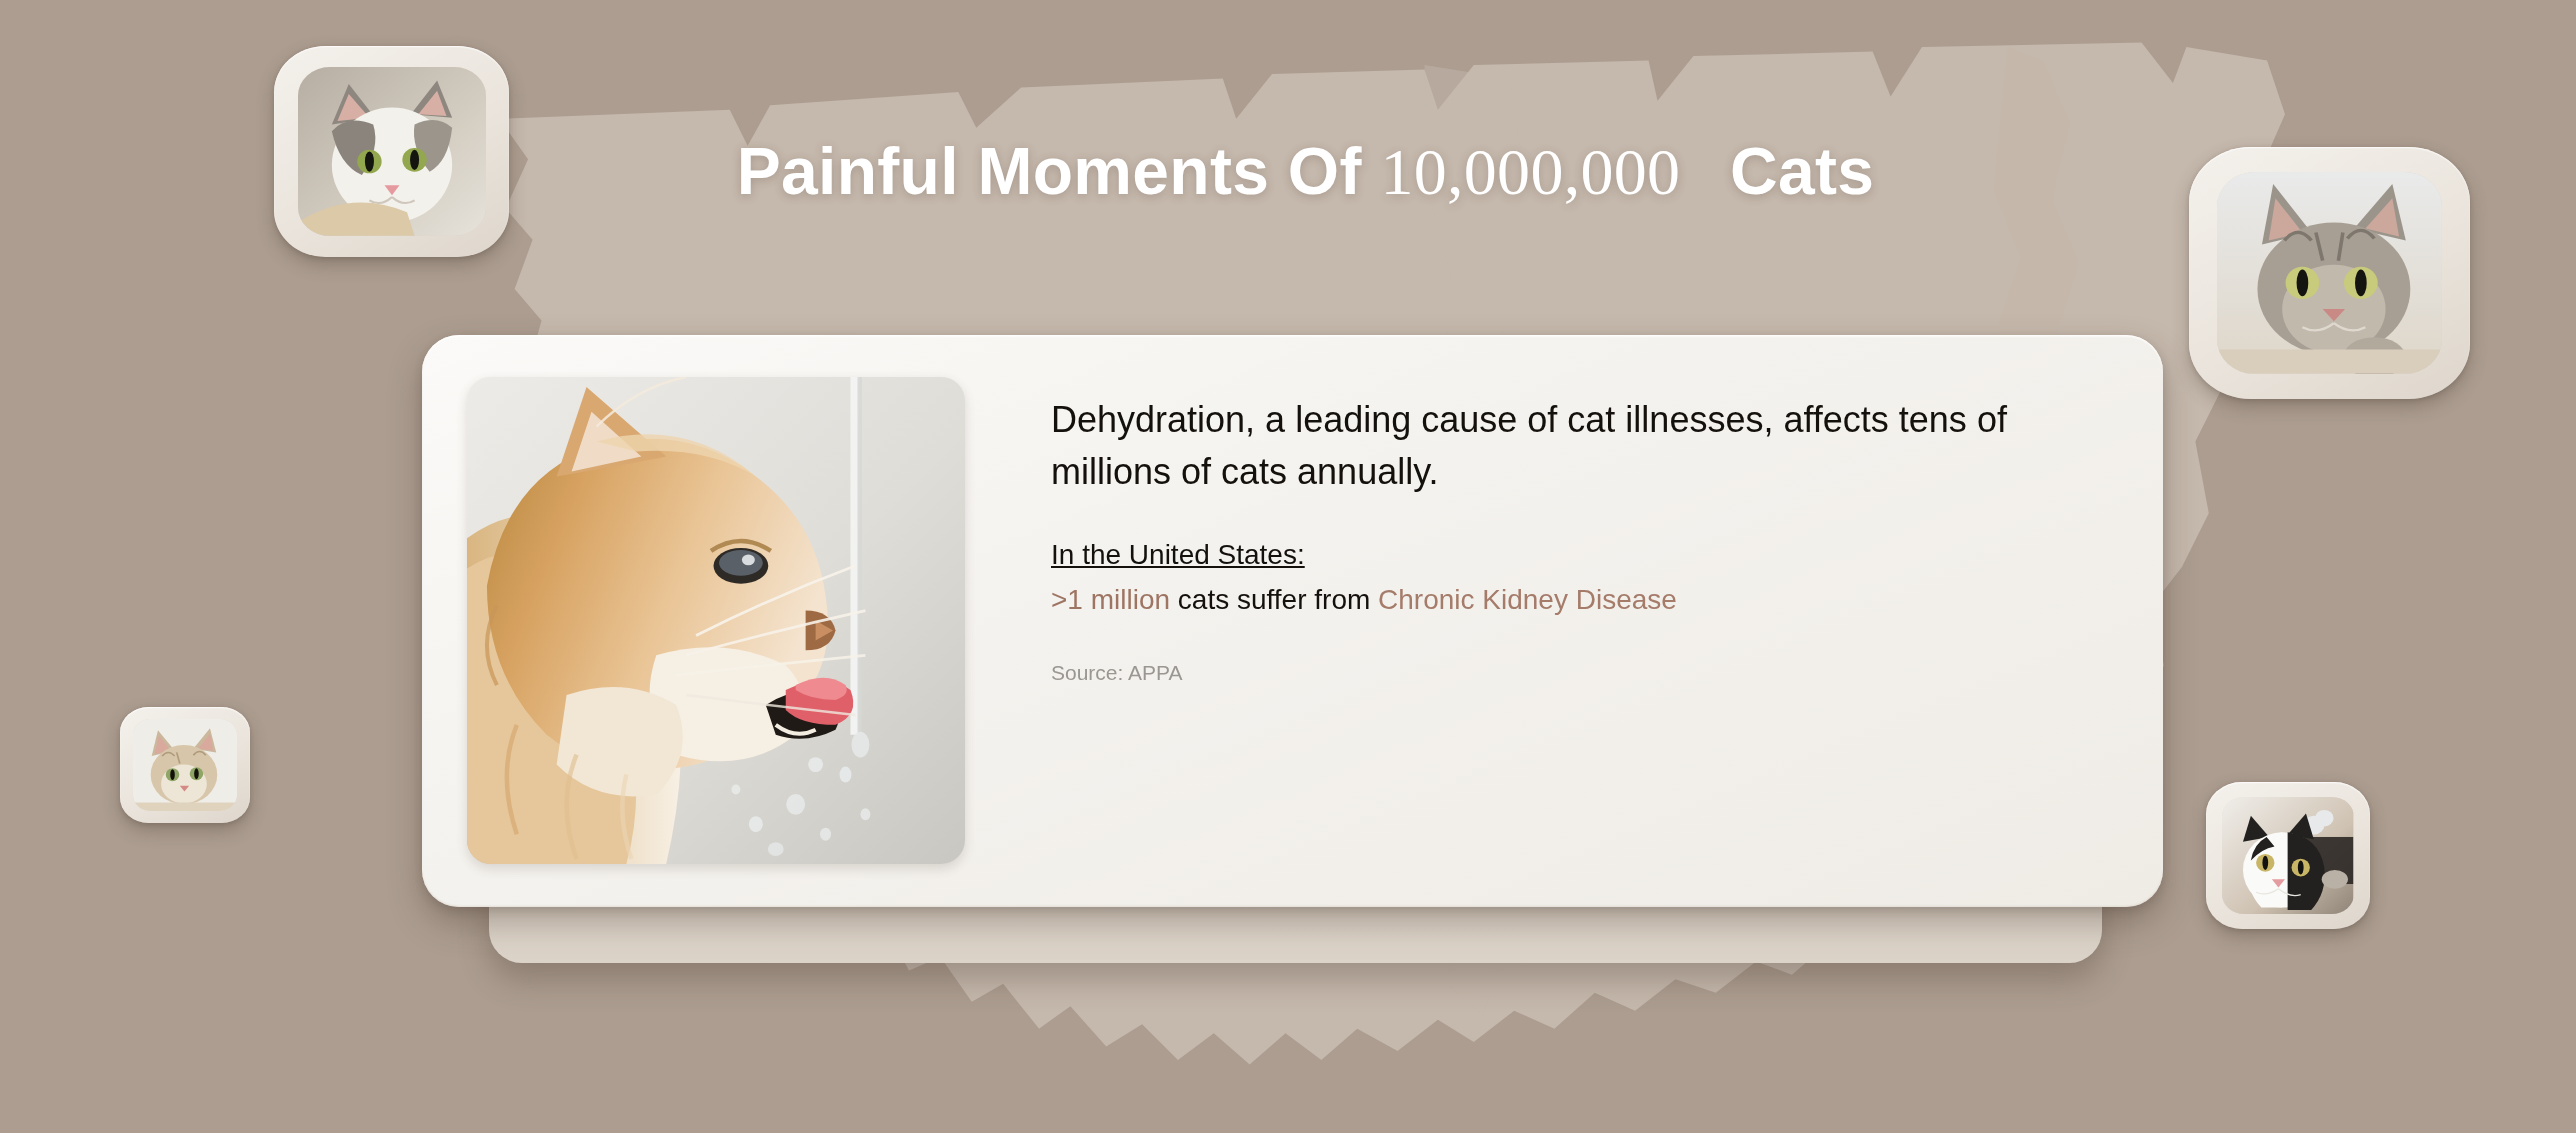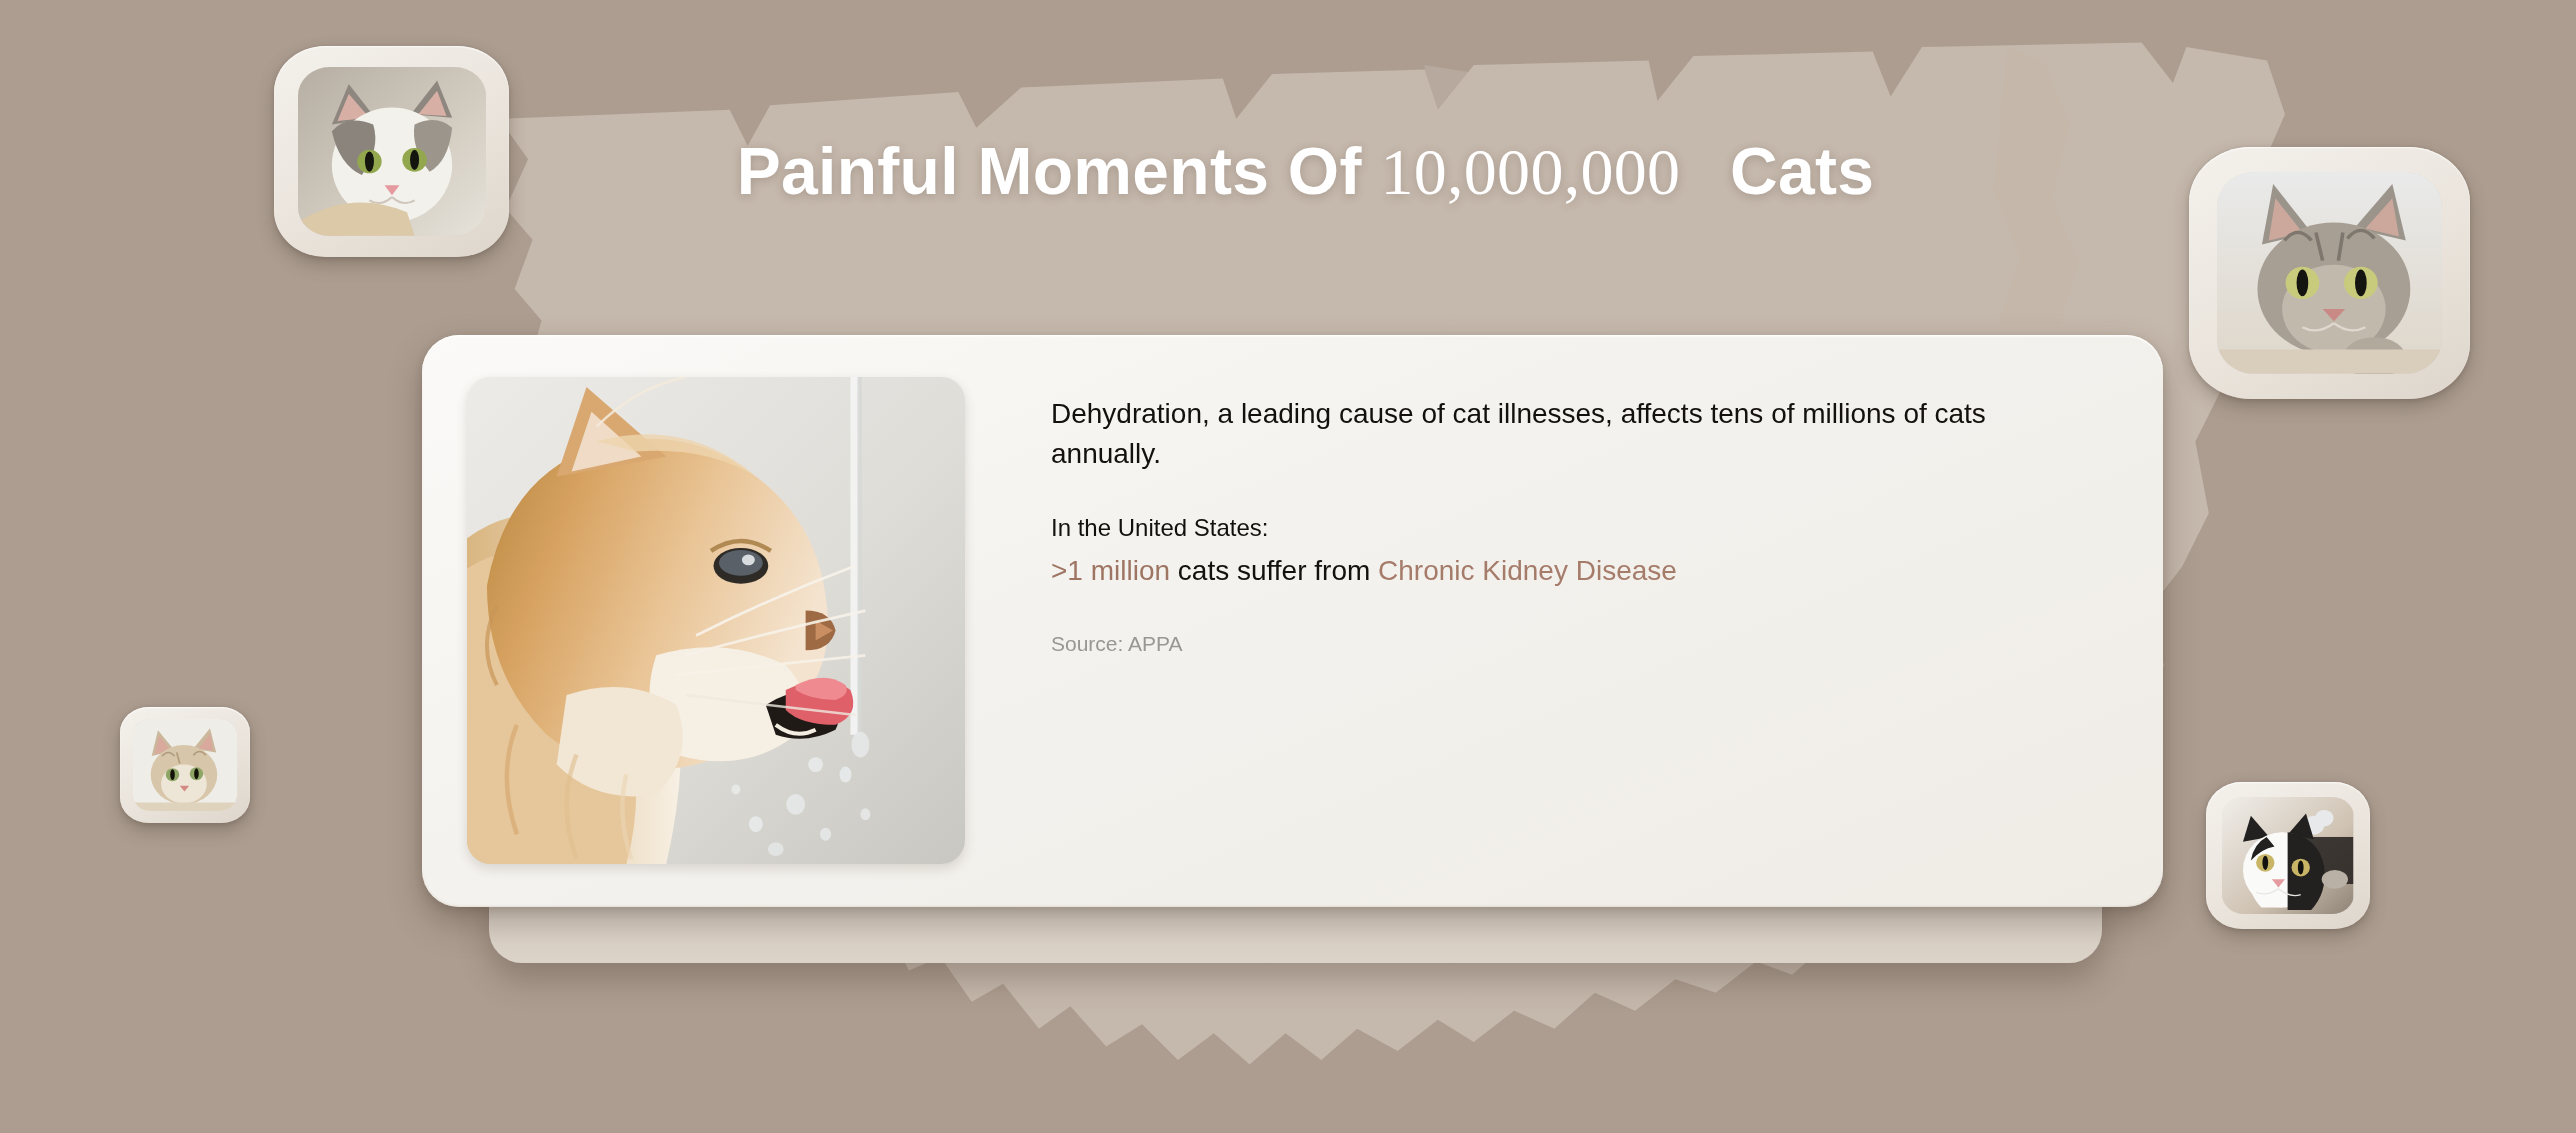--- a/index.html
+++ b/index.html
@@ -104,32 +104,33 @@
 
   
   #text-col {
     flex:1 1 auto;
     padding-left:86px;
     padding-top:16.5px;
     color:#17140F;
   }
 
   .para {
-    font-size:28px;
+    font-size:36px;
     line-height:1.46;
     max-width:1020px;
     color:#14110D;
   }
 
   .spacer { height:36px; }
 
   .lead {
-    font-size:24px;
+    font-size:28px;
     line-height:1.42;
     color:#14110D;
+    text-decoration:underline;
   }
 
   .stat {
     font-size:28px;
     line-height:1.44;
     color:#14110D;
     white-space:nowrap;
     margin-top:5.2px;
   }
   .stat .num  { color:#9E7563; }

